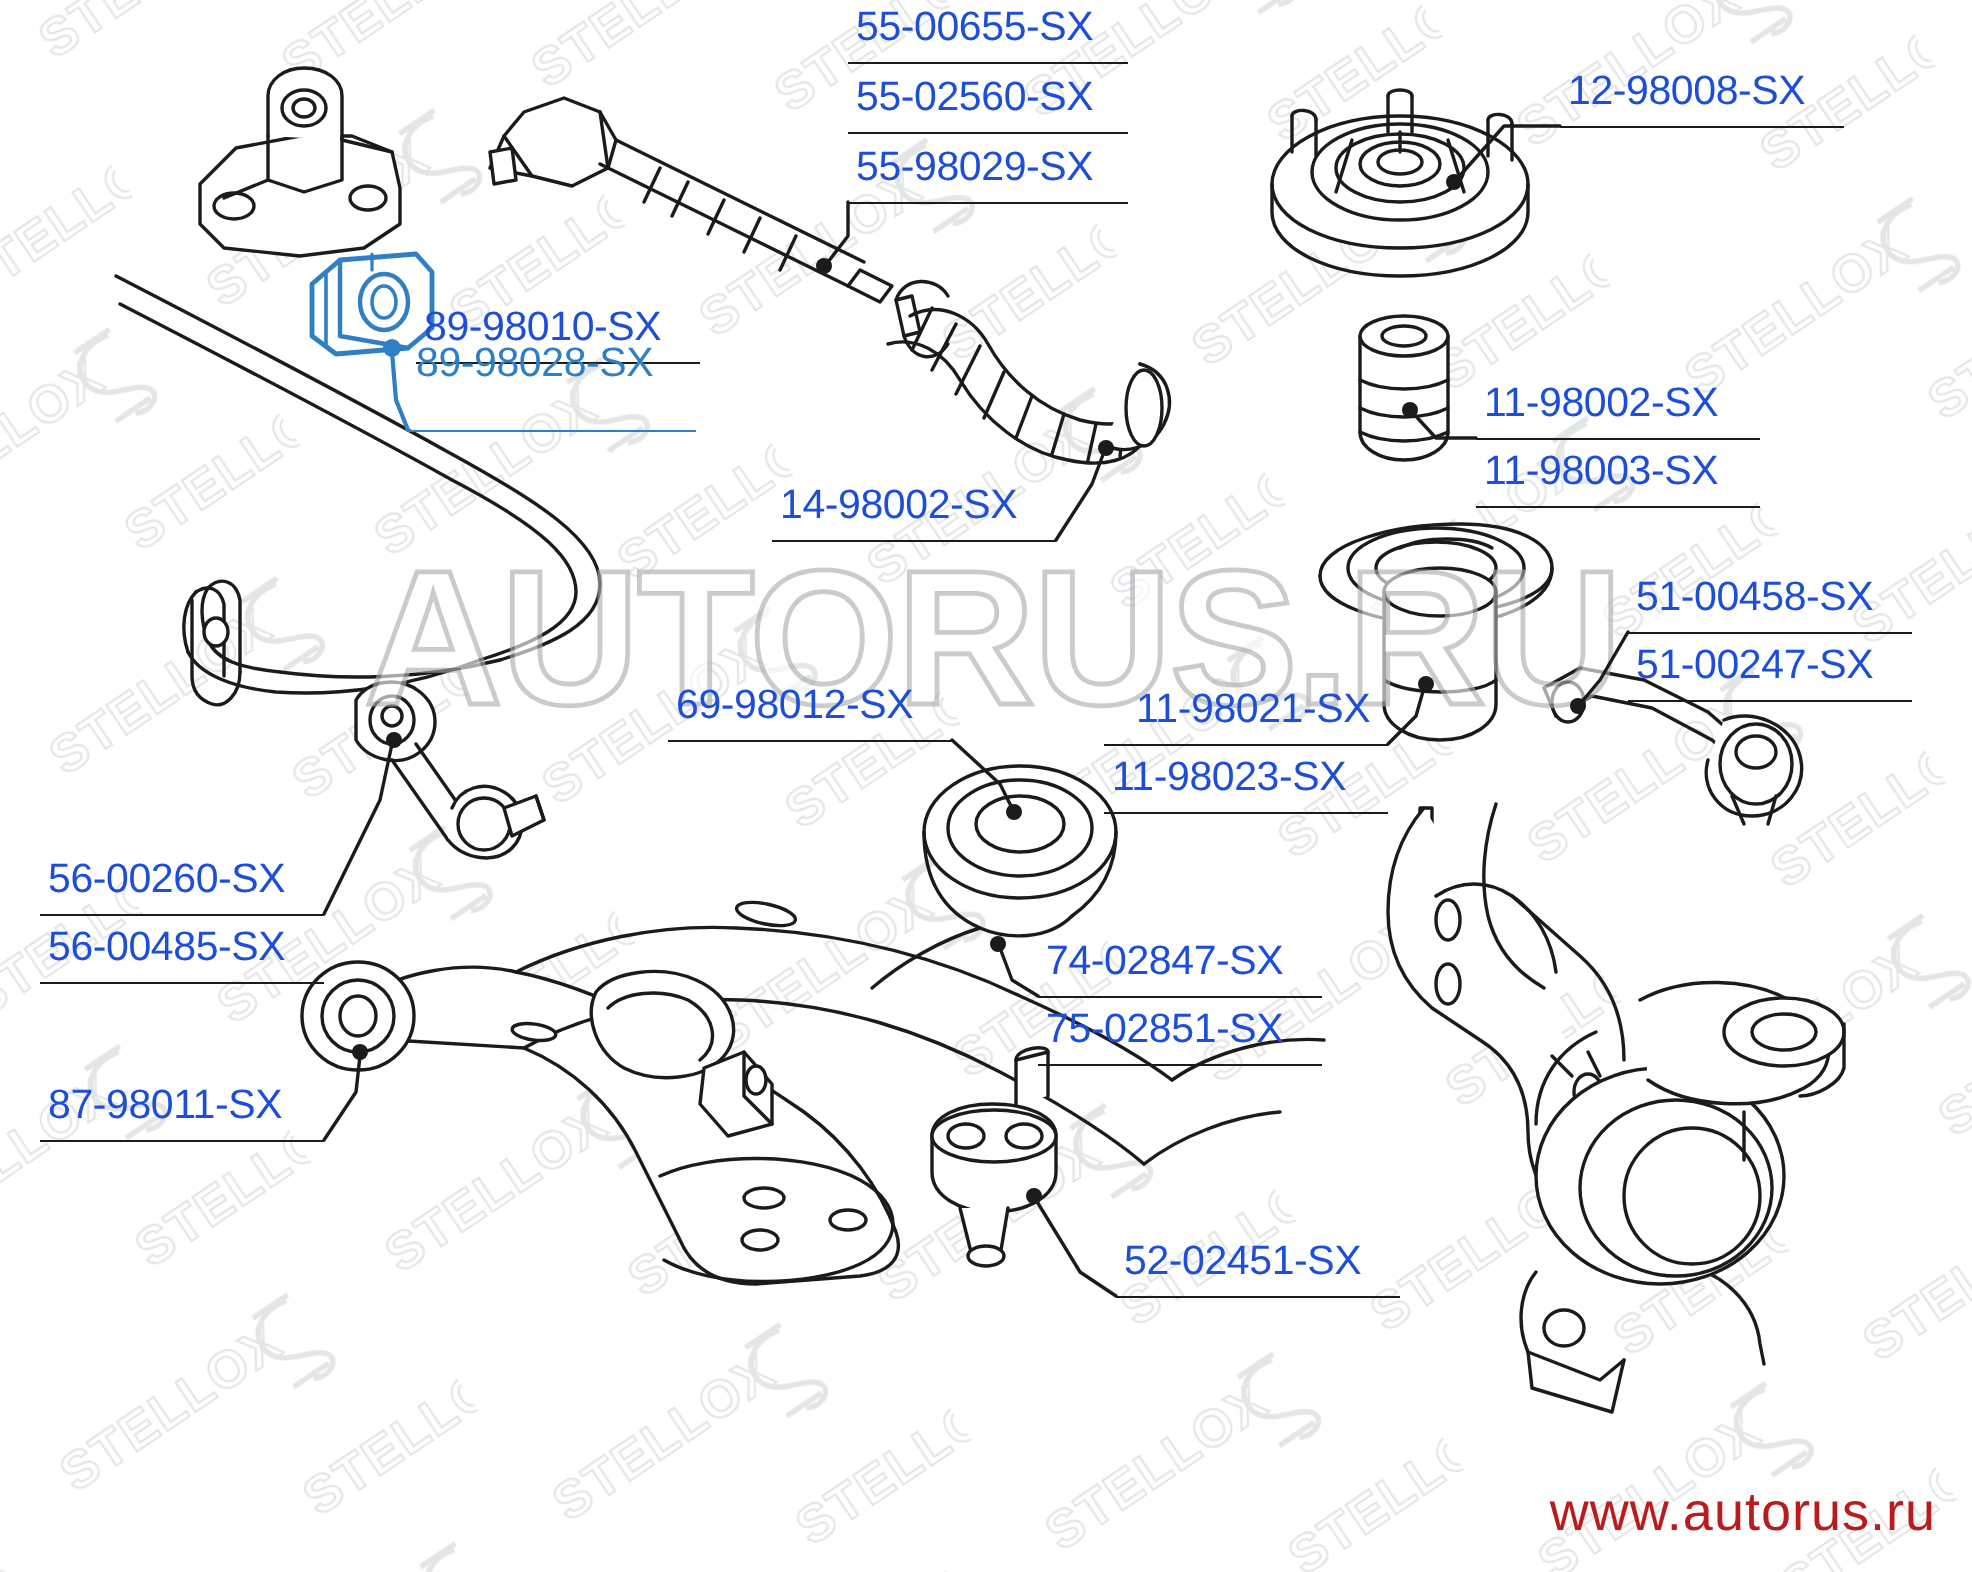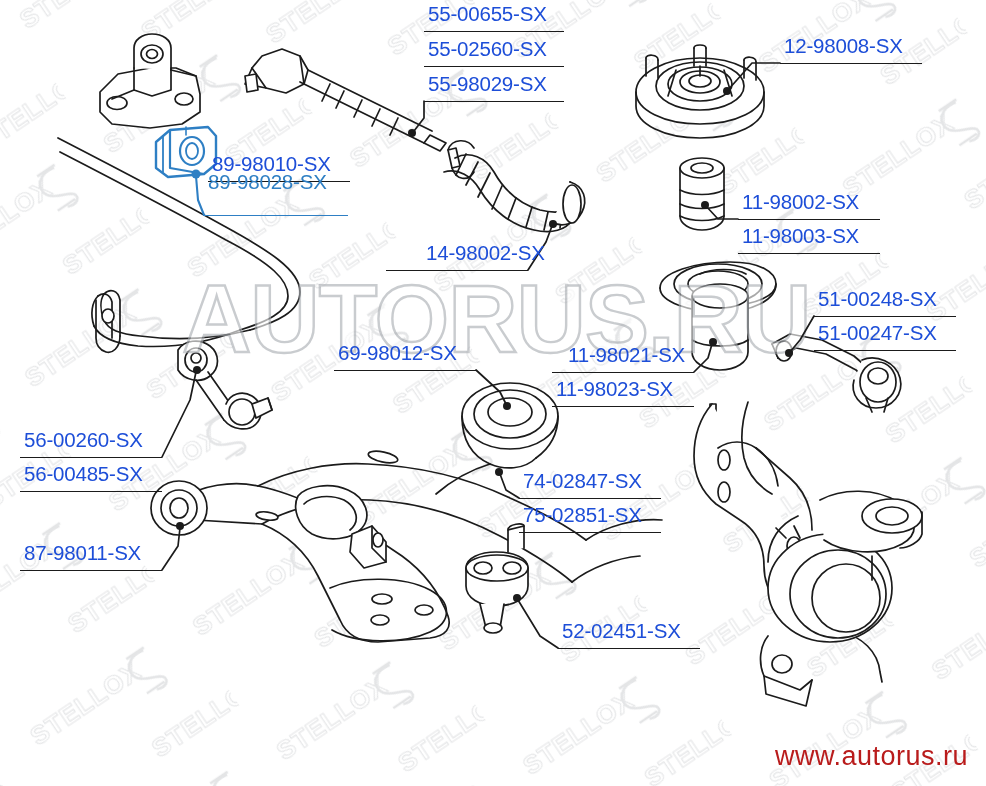--- a/index.html
+++ b/index.html
@@ -376,23 +376,23 @@
       <div class="lbl" style="left: 784px; top: 36px;">12-98008-SX</div>
       <div class="rule" style="left: 780px; top: 63px; width: 142px;"></div>
       <div class="lbl" style="left: 212px; top: 154px;">89-98010-SX</div>
       <div class="rule" style="left: 208px; top: 181px; width: 142px;"></div>
       <div class="lbl hl" style="left: 208px; top: 172px;">89-98028-SX</div>
       <div class="rule hl" style="left: 204px; top: 215px; width: 144px;"></div>
       <div class="lbl" style="left: 742px; top: 192px;">11-98002-SX</div>
       <div class="rule" style="left: 738px; top: 219px; width: 142px;"></div>
       <div class="lbl" style="left: 742px; top: 226px;">11-98003-SX</div>
       <div class="rule" style="left: 738px; top: 253px; width: 142px;"></div>
-      <div class="lbl" style="left: 390px; top: 243px; margin-left: 36px;">14-98002-SX</div>
+      <div class="lbl" style="left: 390px; top: 243px;">14-98002-SX</div>
       <div class="rule" style="left: 386px; top: 270px; width: 142px;"></div>
-      <div class="lbl" style="left: 818px; top: 289px;">51-00248-SX</div>
+      <div class="lbl" style="left: 818px; top: 289px;">51-00458-SX</div>
       <div class="rule" style="left: 814px; top: 316px; width: 142px;"></div>
       <div class="lbl" style="left: 818px; top: 323px;">51-00247-SX</div>
       <div class="rule" style="left: 814px; top: 350px; width: 142px;"></div>
       <div class="lbl" style="left: 338px; top: 343px;">69-98012-SX</div>
       <div class="rule" style="left: 334px; top: 370px; width: 142px;"></div>
       <div class="lbl" style="left: 568px; top: 345px; text-align: right;">11-98021-SX</div>
       <div class="rule" style="left: 552px; top: 372px; width: 142px;"></div>
       <div class="lbl" style="left: 556px; top: 379px;">11-98023-SX</div>
       <div class="rule" style="left: 552px; top: 406px; width: 142px;"></div>
       <div class="lbl" style="left: 24px; top: 430px;">56-00260-SX</div>

